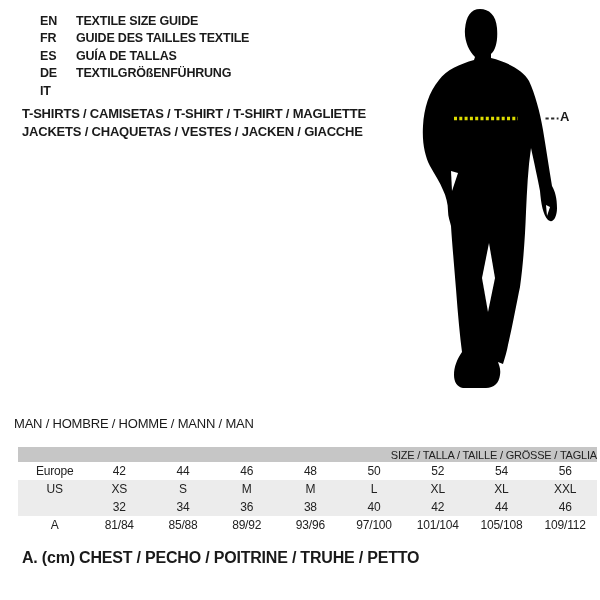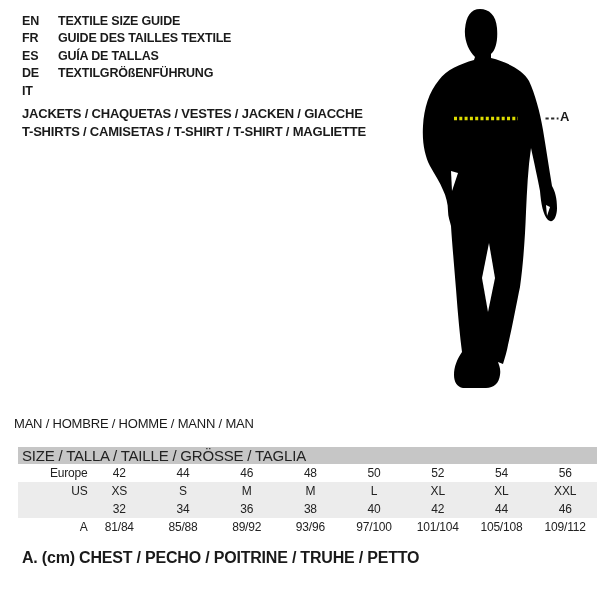--- a/index.html
+++ b/index.html
@@ -1,21 +1,21 @@
 <!DOCTYPE html>
 <html style="--header-bg: #c6c6c6; --stripe-bg: #ececec;"><head>
 <meta charset="utf-8">
 <style>
   * { margin:0; padding:0; box-sizing:border-box; }
   html,body { width:600px; height:600px; }
   body { background:#ffffff; font-family:"Liberation Sans", sans-serif; color:#1a1a1a; }
   .stage { position:relative; width:600px; height:600px; background:#fff; overflow:hidden; }
 
   
-  .lang-block { position:absolute; left:22px; top:12px; }
+  .lang-block { position:absolute; left:40px; top:12px; }
   .lang-row { display:flex; height:17.5px; align-items:center;
               font-weight:bold; font-size:12.5px; letter-spacing:-0.2px; }
   .lang-code { width:36px; flex:0 0 36px; }
 
   
   .categories { position:absolute; left:22px; top:105px; font-weight:bold;
                 font-size:13px; line-height:18px; letter-spacing:-0.2px; }
 
   
   .figure-svg { position:absolute; left:400px; top:0; }
@@ -25,23 +25,23 @@
   
   .man-heading { position:absolute; left:14px; top:416px; font-size:13px;
                  font-weight:normal; letter-spacing:-0.2px; }
 
   
   :root { --header-bg:#c6c6c6; --stripe-bg:#ececec; }
   table.size { position:absolute; left:18px; top:447px; width:579px;
                border-collapse:collapse; table-layout:fixed;
                font-size:12px; letter-spacing:-0.2px; color:#222; }
   table.size th.size-header { background:var(--header-bg); font-weight:normal;
-               text-align:left; height:15px; padding:0 0 0 4px; font-size:15px; }
+               text-align:right; height:15px; padding:0 0 0 4px; font-size:11px; }
   table.size td { text-align:center; height:18px; padding:0; font-weight:normal; }
-  table.size td.rowlabel { text-align:right; padding-left:4px; }
+  table.size td.rowlabel { text-align:center; padding-left:4px; }
   table.size tr.gray { background:var(--stripe-bg); }
 
   
   .footnote { position:absolute; left:22px; top:549px; font-size:16px;
               font-weight:bold; letter-spacing:-0.2px; }
 </style>
 </head>
 <body>
 
 <div class="stage">
@@ -62,22 +62,22 @@
     <div class="lang-row">
       <span class="lang-code">DE</span>
       <span class="lang-label">TEXTILGRÖßENFÜHRUNG</span>
     </div>
     <div class="lang-row">
       <span class="lang-code">IT</span>
     </div>
   </div>
 
   <div class="categories">
+    <div>T-SHIRTS / CAMISETAS / T-SHIRT / T-SHIRT / MAGLIETTE</div>
     <div>JACKETS / CHAQUETAS / VESTES / JACKEN / GIACCHE</div>
-    <div>T-SHIRTS / CAMISETAS / T-SHIRT / T-SHIRT / MAGLIETTE</div>
   </div>
 
   <svg class="figure-svg" width="200" height="410" viewBox="0 0 200 410">
     <path d="M80,9
              C71,9 66,16 65,29 C64,41 69,51 75,57 L74,60
              C60,64 46,70 39,80 C29,92 24,108 23,126
              C22,143 25,156 30,166 C35,175 40,182 43,190
              C46,196 48,204 48,211 C48,217 50,221 51,226
              C52,242 54,264 56,289 C58,316 60,337 62,352
              C57,359 54,367 54,375 C54,382 57,387 63,388

